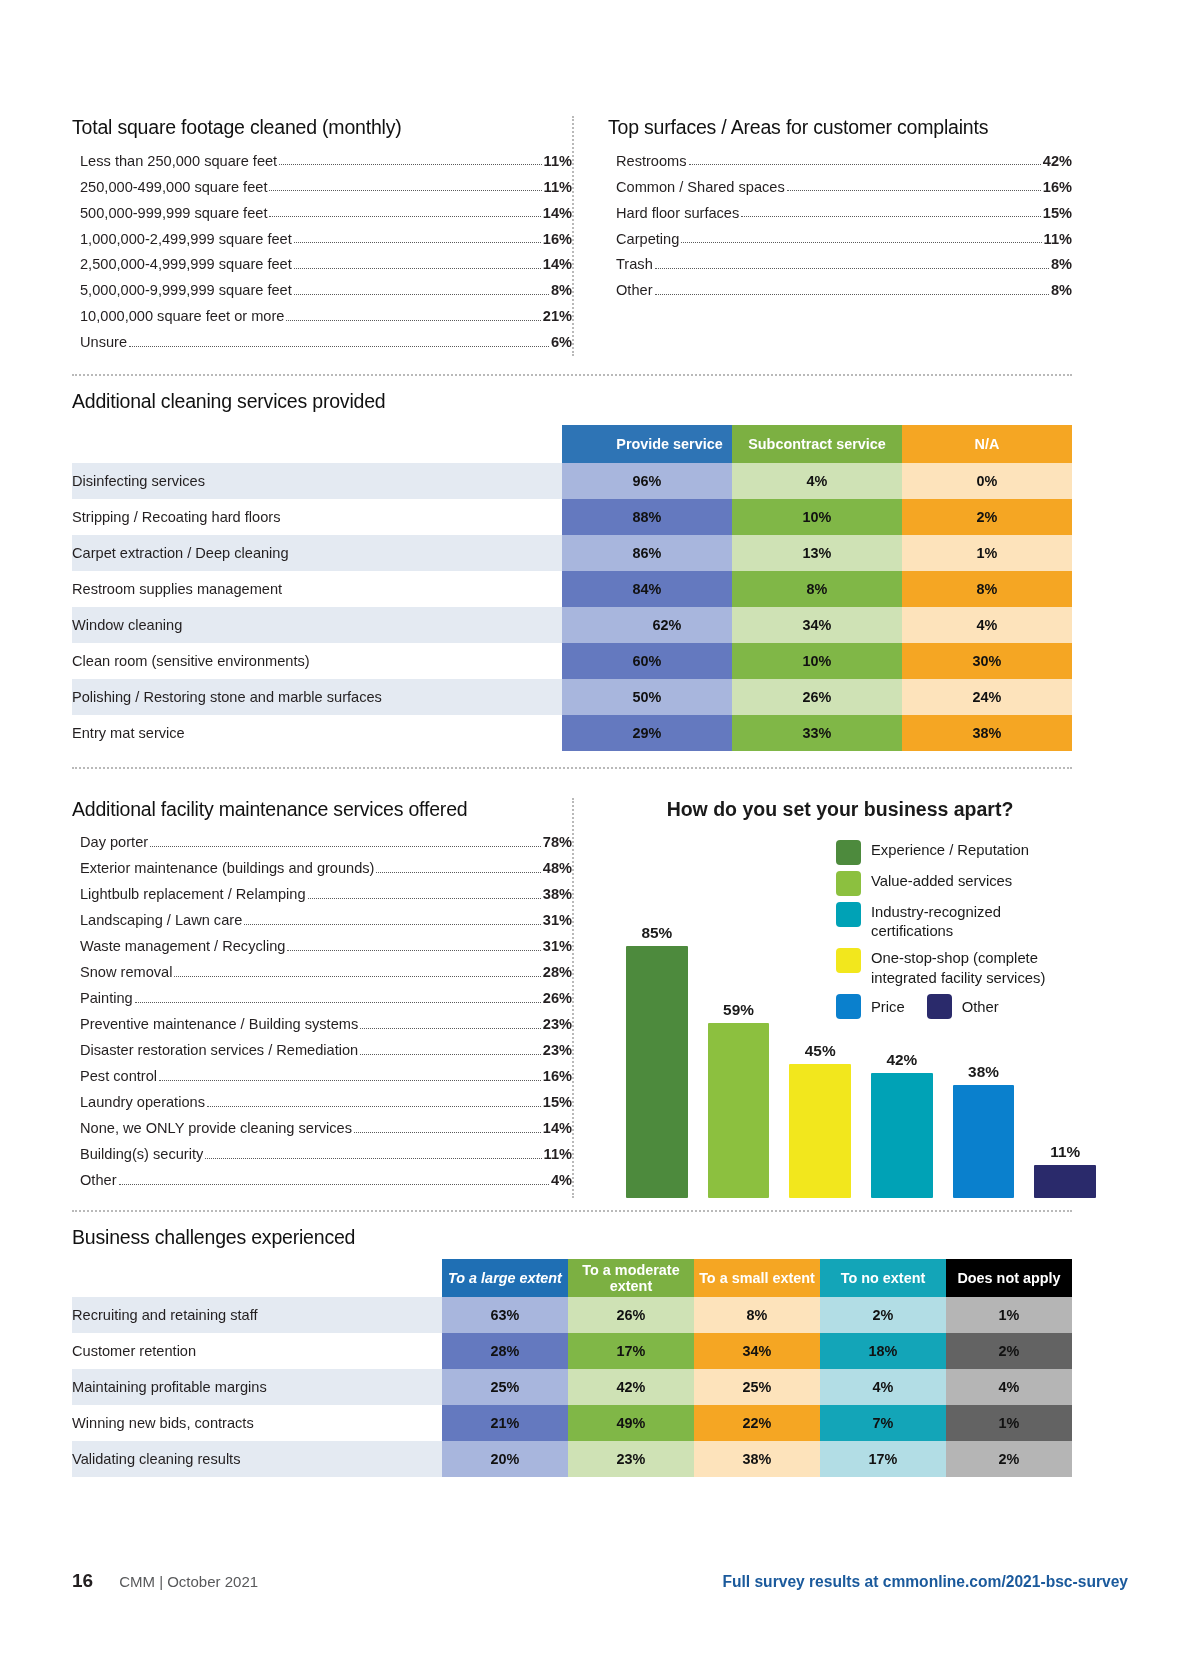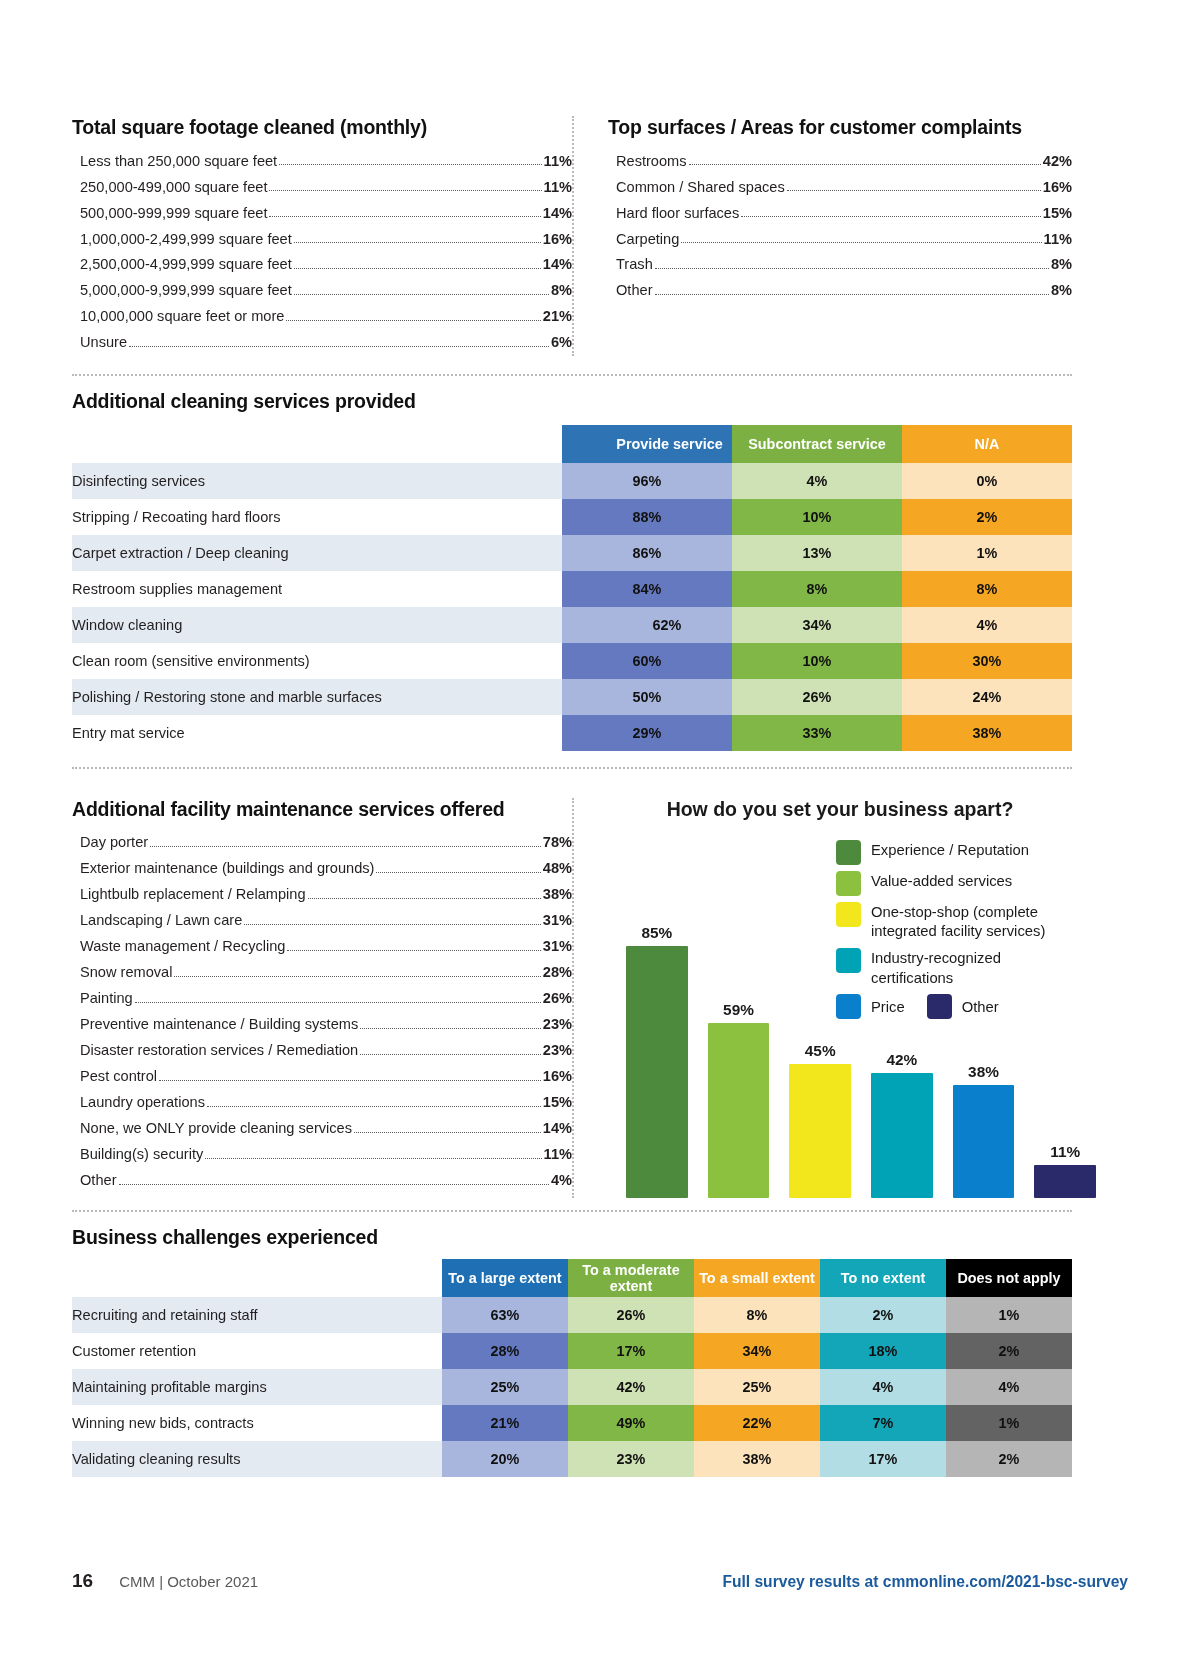--- a/index.html
+++ b/index.html
@@ -8,21 +8,21 @@
     background: #ffffff;
     font-family: "Liberation Sans", sans-serif;
     color: #1a1a1a;
     position: relative;
     overflow: hidden;
   }
   .page { position: absolute; left: 72px; top: 0; width: 1000px; }
 
   
   .sec-title {
-    font-size: 19.5px; font-weight: bold; color: #111;
+    font-size: 19.5px; font-weight: normal; color: #111;
     letter-spacing: -0.2px;
   }
 
   
   .hdiv {
     border-top: 2px dotted #b9b9b9;
     width: 100%;
   }
   .vdiv {
     border-left: 2px dotted #b9b9b9;
@@ -341,26 +341,26 @@
         <div class="legend" id="chart-legend">
             <div class="leg-item">
               <span class="leg-sw" style="background: rgb(77, 138, 61);"></span>
               <span class="leg-tx">Experience / Reputation</span>
             </div>
             <div class="leg-item">
               <span class="leg-sw" style="background: rgb(140, 192, 63);"></span>
               <span class="leg-tx">Value-added services</span>
             </div>
             <div class="leg-item">
+              <span class="leg-sw" style="background: rgb(0, 162, 182);"></span>
+              <span class="leg-tx">Industry-recognized<br>certifications</span>
+            </div>
+            <div class="leg-item">
               <span class="leg-sw" style="background: rgb(242, 231, 29);"></span>
               <span class="leg-tx">One-stop-shop (complete<br>integrated facility services)</span>
-            </div>
-            <div class="leg-item">
-              <span class="leg-sw" style="background: rgb(0, 162, 182);"></span>
-              <span class="leg-tx">Industry-recognized<br>certifications</span>
             </div>
             <div class="leg-item leg-inline">
               <span class="leg-sw" style="background: rgb(10, 128, 205);"></span>
               <span class="leg-tx">Price</span>
               <span class="leg-sw" style="background: rgb(42, 42, 107); margin-left: 22px;"></span>
               <span class="leg-tx">Other</span>
             </div>
           </div>
         <div class="bars" id="chart-bars">
             <div class="barcol">
@@ -402,21 +402,21 @@
           <col style="width:370px">
           <col style="width:126px">
           <col style="width:126px">
           <col style="width:126px">
           <col style="width:126px">
           <col style="width:126px">
         </colgroup>
       <thead>
           <tr id="bc-head">
             <th></th>
-            <th class="mx-head" style="background: rgb(31, 111, 180);">To a large extent</th>
+            <th class="mx-head" style="background: rgb(31, 111, 180); font-style: italic;">To a large extent</th>
             <th class="mx-head" style="background: rgb(124, 176, 66);">To a moderate extent</th>
             <th class="mx-head" style="background: rgb(245, 166, 35);">To a small extent</th>
             <th class="mx-head" style="background: rgb(19, 165, 184);">To no extent</th>
             <th class="mx-head" style="background: #000000; margin-top: 28px;">Does not apply</th>
           </tr>
         </thead>
       <tbody id="bc-body">
           <tr>
             <td class="mx-rowlabel zebra-lbl">Recruiting and retaining staff</td>
             <td class="mx-cell" style="background: rgb(168, 182, 221);">63%</td>

